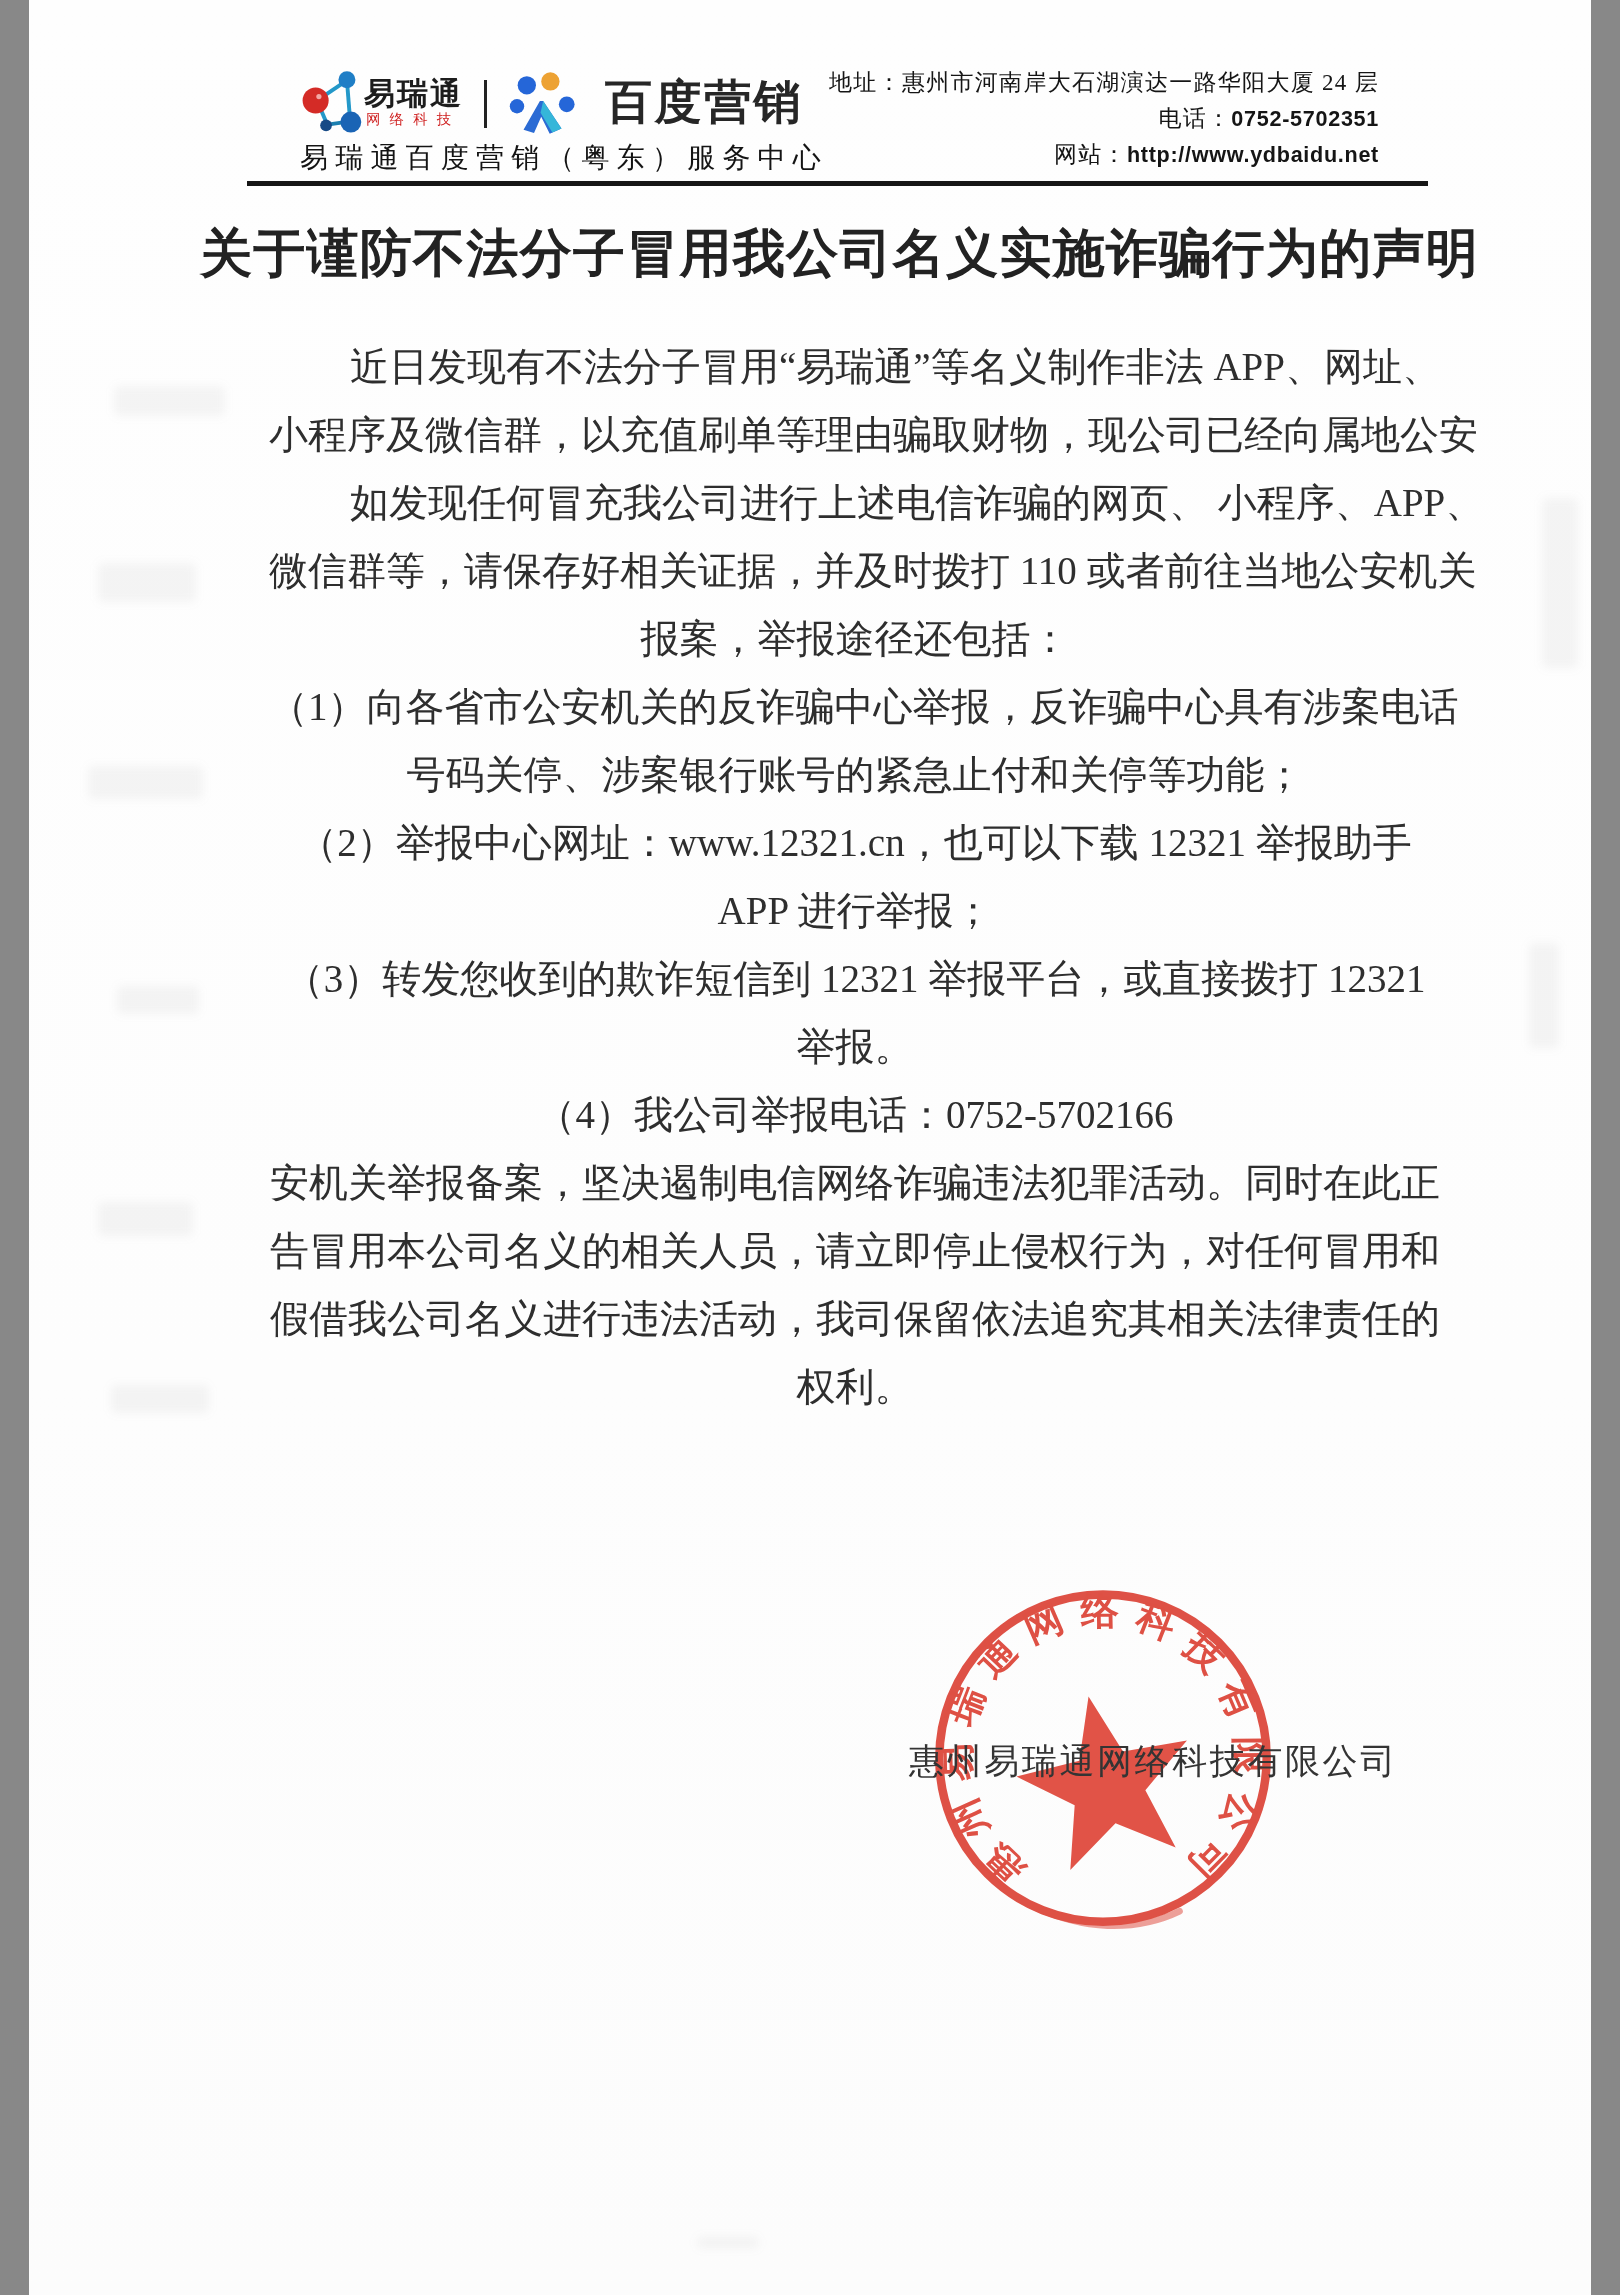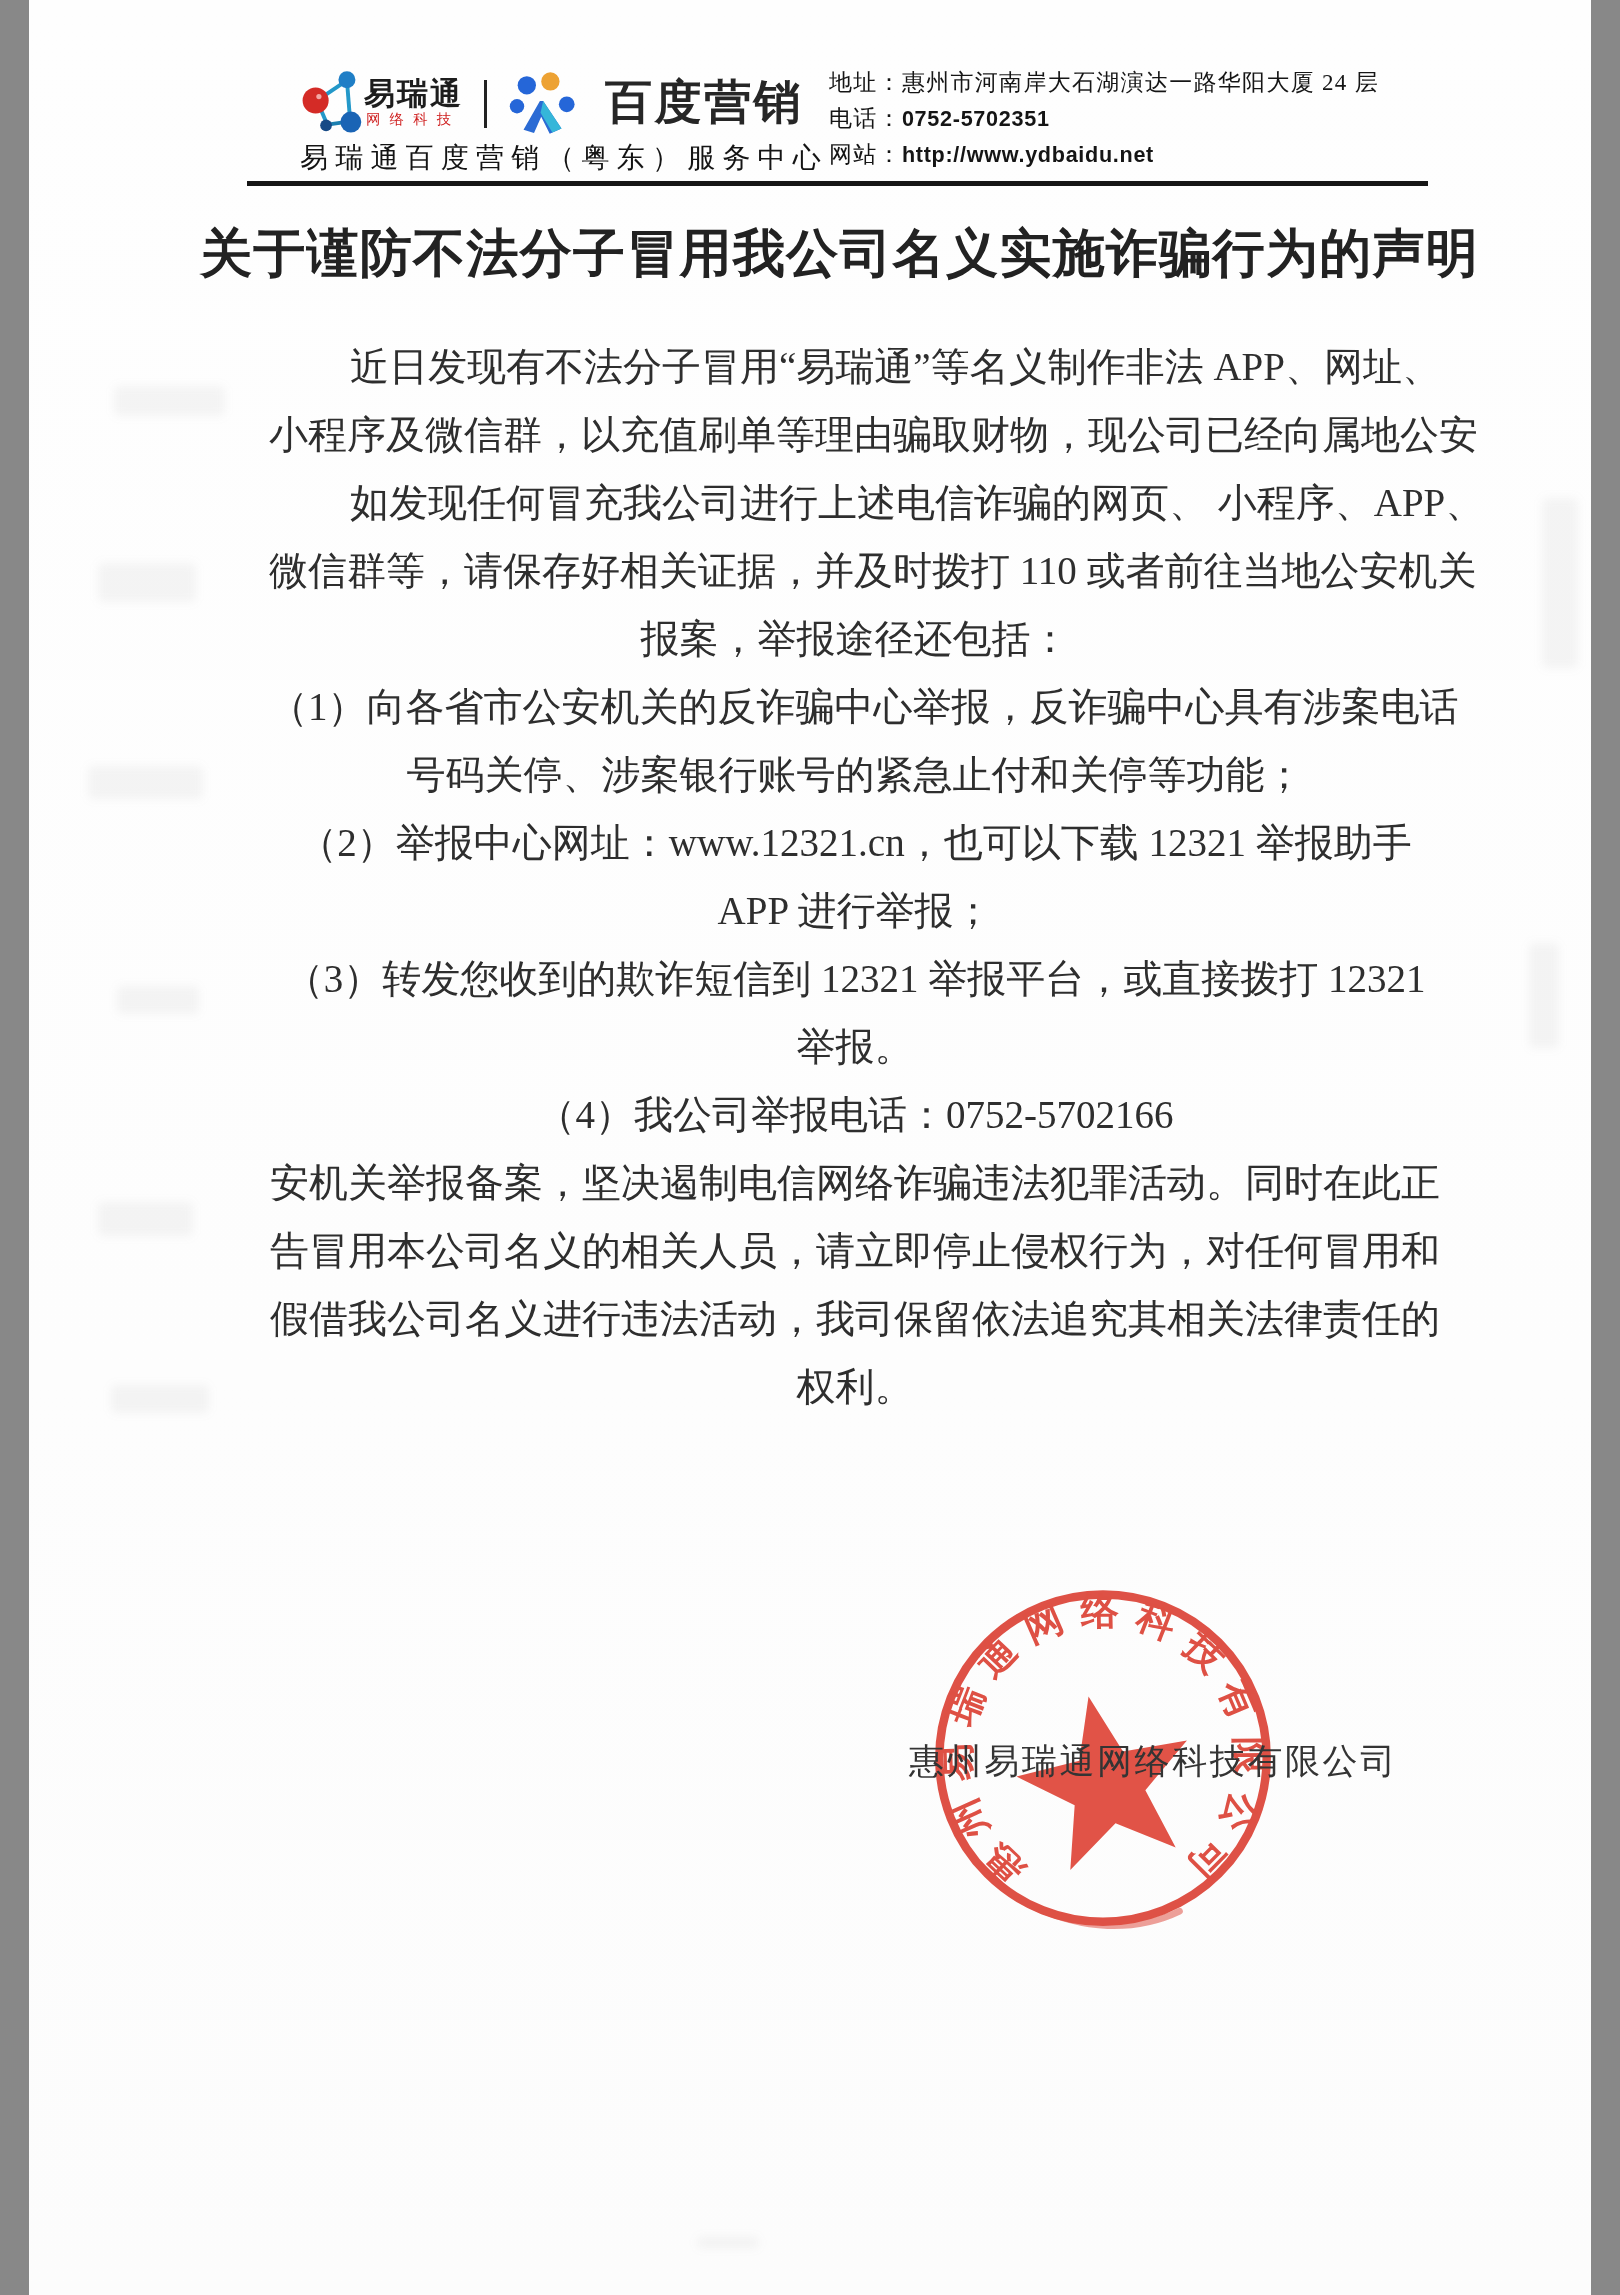--- a/index.html
+++ b/index.html
@@ -40,21 +40,21 @@
     position:absolute;left:271px;top:139px;
     font-family:"Liberation Sans", sans-serif;
     font-size:28px;letter-spacing:7.2px;color:#141414;
     white-space:nowrap;
   }
   .contact{
     position:absolute;left:800px;top:65px;
     font-size:23px;line-height:36px;letter-spacing:1.3px;
     white-space:nowrap;color:#151515;
   }
-  .contact .row{height:36px;}
+  .contact .row{height:36px;text-align:right;}
   .c-label{font-weight:400;}
   .c-val{font-weight:400;}
   .c-val.bold{font-family:"Liberation Sans", sans-serif;font-weight:700;font-size:21.6px;letter-spacing:0.7px;}
   .rule{position:absolute;left:218px;top:181px;width:1181px;height:4.6px;background:#161616;}
   
   .title{
     position:absolute;left:0;top:219px;width:1621px;margin:0;
     text-align:center;
     font-family:"Liberation Sans", sans-serif;
     font-size:52px;font-weight:bold;letter-spacing:1.3px;color:#222;

